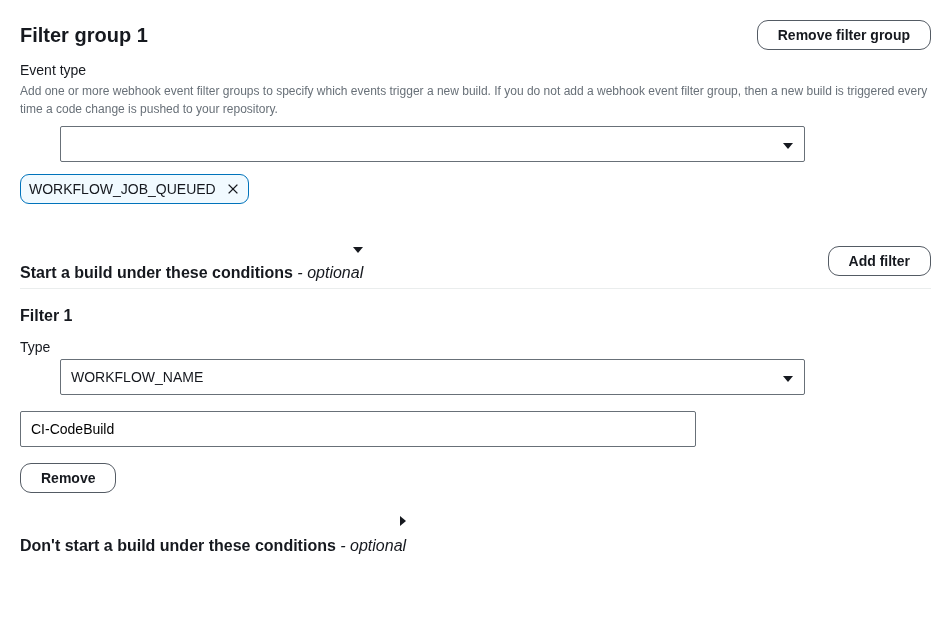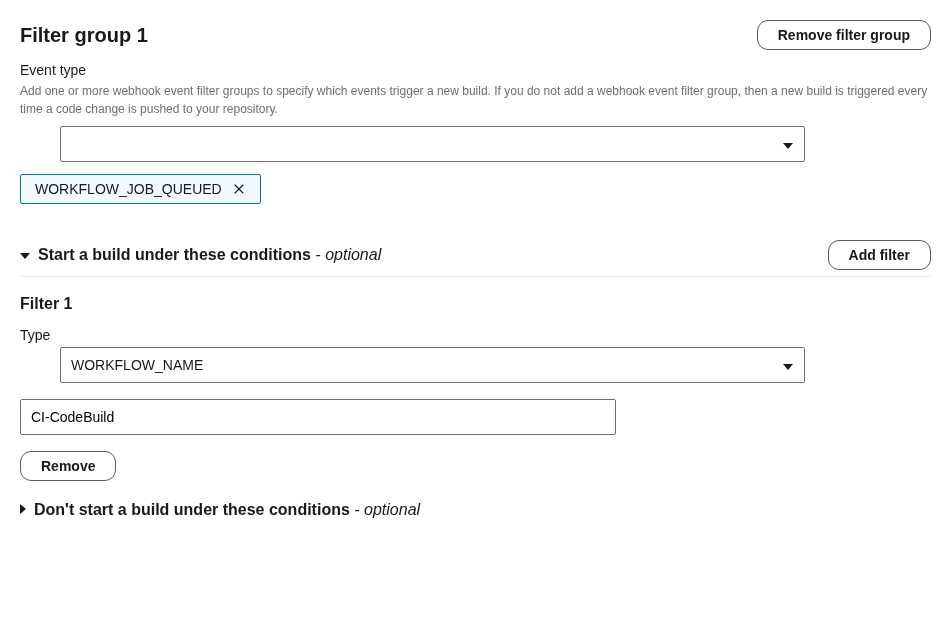--- a/index.html
+++ b/index.html
@@ -59,22 +59,22 @@
       right: 12px;
       top: 50%;
       transform: translateY(-50%);
       pointer-events: none;
     }
     .tag {
       display: inline-flex;
       align-items: center;
       background: #f1faff;
       border: 1px solid #0073bb;
-      border-radius: 2px;
-      padding: 6px 14px;
+      border-radius: 9px;
+      padding: 6px 8px;
       margin-top: 12px;
       font-size: 14px;
       color: #16191f;
     }
     .tag-close {
       margin-left: 10px;
       cursor: pointer;
       display: inline-flex;
       align-items: center;
     }
@@ -87,44 +87,45 @@
       padding-bottom: 6px;
     }
     .section-row-noborder {
       display: flex;
       justify-content: space-between;
       align-items: center;
       margin-top: 20px;
     }
     .section-toggle {
       display: flex;
-      align-items: flex-start;
+      align-items: flex-end;
       cursor: pointer;
       gap: 8px;
+      flex-direction: column;
     }
     .section-title {
       font-size: 16px;
       font-weight: 700;
       color: #16191f;
     }
     .optional {
       font-style: italic;
       font-weight: 400;
     }
     .filter-heading {
       font-size: 16px;
       font-weight: 700;
       margin-top: 18px;
       margin-bottom: 14px;
     }
     .field-block {
       margin-bottom: 16px;
     }
     .text-input {
-      width: 596px;
+      width: 676px;
       max-width: 100%;
       height: 36px;
       border: 1px solid #687078;
       border-radius: 2px;
       padding: 6px 10px;
       font-size: 14px;
       font-family: inherit;
     }
     .caret-down {
       width: 0;

